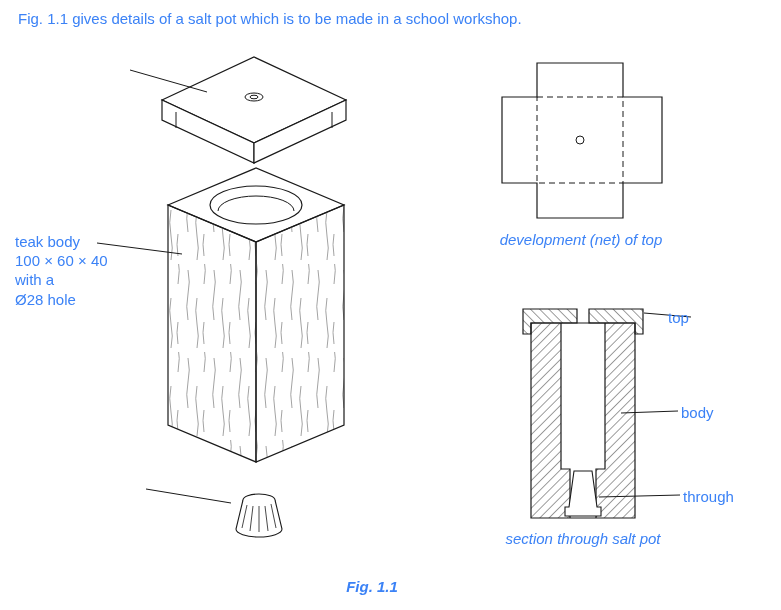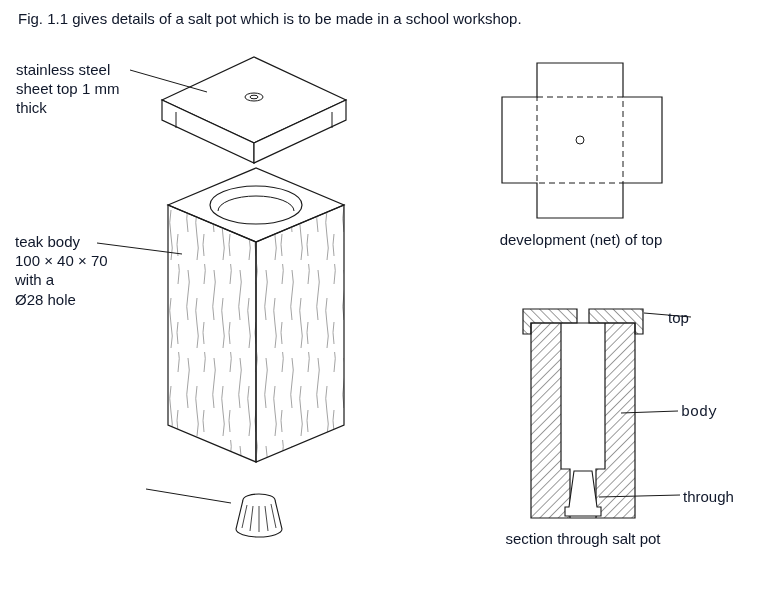--- a/index.html
+++ b/index.html
@@ -11,23 +11,23 @@
     color: #1a1a1a;
     overflow: hidden;
   }
   .page { position: absolute; inset: 0; }
   svg.art { position: absolute; left: 0; top: 0; }
   .txt {
     position: absolute;
     font-size: 15px;
     line-height: 1.28;
     white-space: pre-line;
-    color: #0f172a;
+    color: #3b82f6;
   }
-  .center { text-align: center; }
+  .center { text-align: center; font-style: italic; }
   .bold { font-weight: bold; }
 </style>
 </head>
 <body>
 
 <div class="page">
 
   <svg class="art" width="781" height="610" viewBox="0 0 781 610">
     <defs>
       <pattern id="grain" width="26" height="88" patternUnits="userSpaceOnUse">
@@ -95,34 +95,32 @@
         <line x1="146" y1="489" x2="231" y2="503"></line>
         <line x1="691" y1="317" x2="644" y2="313"></line>
         <line x1="678" y1="411" x2="621" y2="413"></line>
         <line x1="680" y1="495" x2="599" y2="497"></line>
       </g>
     </g>
   </svg>
 
   <div class="txt" style="left:18px; top:9px; width:740px;">Fig. 1.1 gives details of a salt pot which is to be made in a school workshop.</div>
 
-  <div class="txt" style="left:16px; top:60px; width:140px;">stainless steel
-sheet top 1 mm
-thick</div>
 
   <div class="txt" style="left:15px; top:232px; width:150px;">teak body
-100 × 40 × 70
+100 × 60 × 40
 with a
 Ø28 hole</div>
 
 
   <div class="txt center" style="left:471px; top:230px; width:220px;">development (net) of top</div>
 
   <div class="txt" style="left:668px; top:308px;">top</div>
 
-  <div class="txt" style="left:681px; top:403px;font-family:Liberation Mono, monospace;">body</div>
+  <div class="txt" style="left:681px; top:403px;">body</div>
 
   <div class="txt" style="left:683px; top:487px;">through</div>
 
   <div class="txt center" style="left:483px; top:529px; width:200px;">section through salt pot</div>
 
+  <div class="txt center bold" style="left:272px; top:577px; width:200px;">Fig. 1.1</div>
 
 </div>
 
 </body></html>

